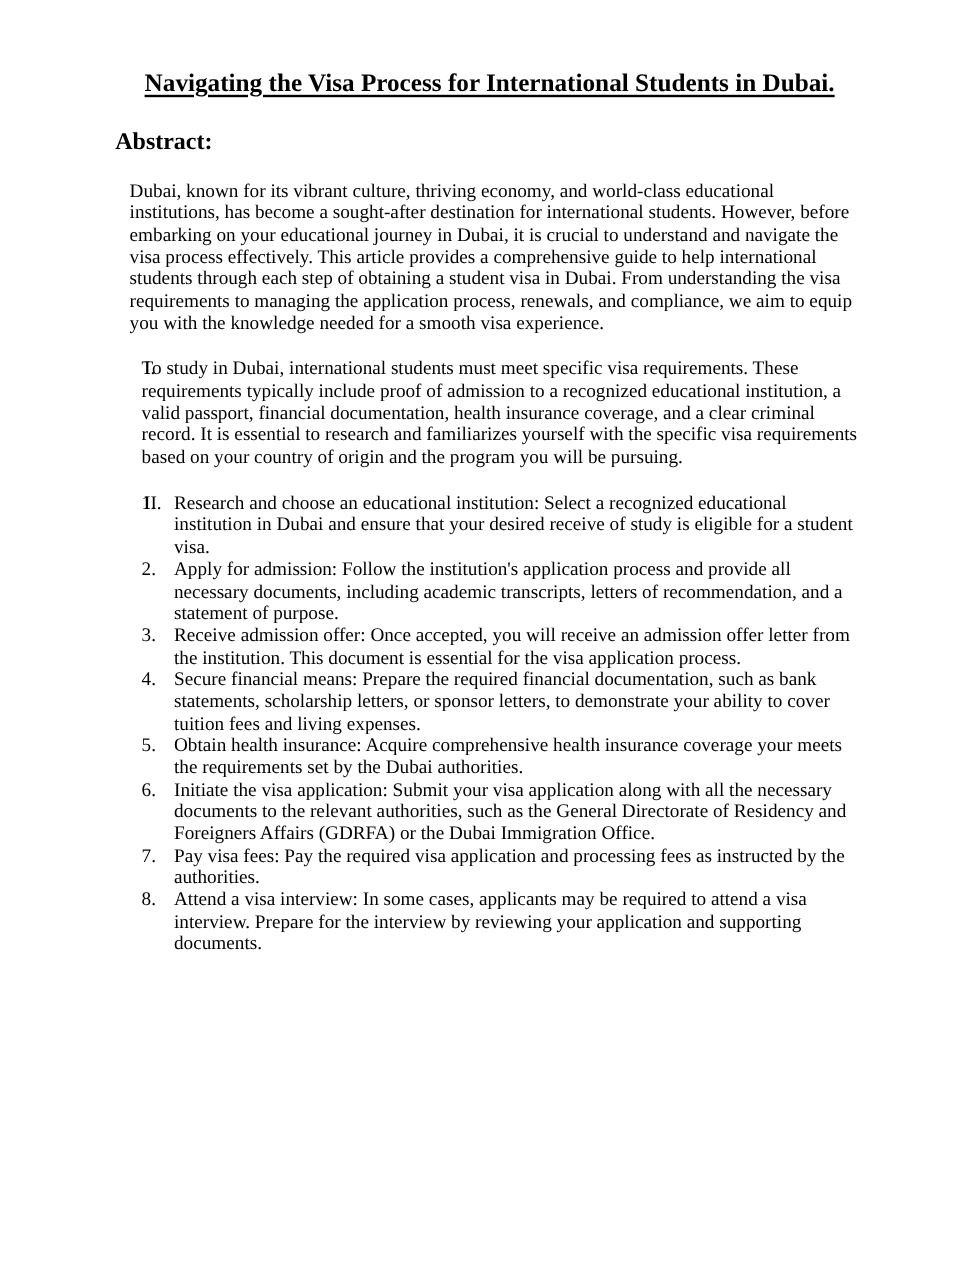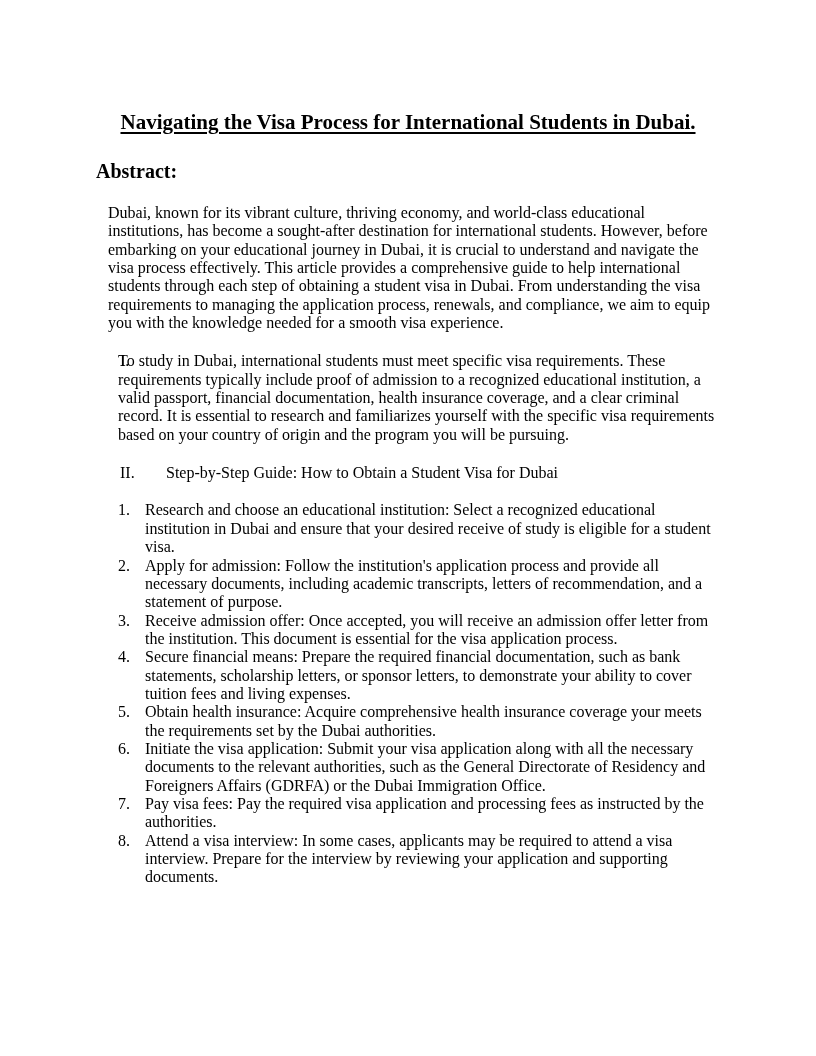--- a/index.html
+++ b/index.html
@@ -9,21 +9,21 @@
   }
   .page {
     position: relative;
     width: 816px;
     height: 1056px;
     margin: 0 auto;
     background: #ffffff;
     color: #000000;
     font-family: "Liberation Serif", "DejaVu Serif", serif;
     box-sizing: border-box;
-    padding: 107px 96px 0 96px;
+    padding: 54px 96px 0 96px;
     overflow: hidden;
   }
   .doc-title {
     margin: 0;
     font-size: 21px;
     line-height: 30px;
     font-weight: bold;
     text-align: center;
     text-decoration: underline;
     text-decoration-thickness: 2px;
@@ -84,21 +84,20 @@
   <p class="body-text">Dubai, known for its vibrant culture, thriving economy, and world-class educational institutions, has become a sought-after destination for international students. However, before embarking on your educational journey in Dubai, it is crucial to understand and navigate the visa process effectively. This article provides a comprehensive guide to help international students through each step of obtaining a student visa in Dubai. From understanding the visa requirements to managing the application process, renewals, and compliance, we aim to equip you with the knowledge needed for a smooth visa experience.</p>
 
   <div class="roman-row">
     <span class="roman-num">I.</span>
   </div>
 
   <p class="body-text section-para">To study in Dubai, international students must meet specific visa requirements. These requirements typically include proof of admission to a recognized educational institution, a valid passport, financial documentation, health insurance coverage, and a clear criminal record. It is essential to research and familiarizes yourself with the specific visa requirements based on your country of origin and the program you will be pursuing.</p>
 
   <div class="roman-row">
     <span class="roman-num">II.</span>
-    <span>Step-by-Step Guide: How to Obtain a Student Visa for Dubai</span>
   </div>
 
   <div class="steps">
     <div class="step">
       <span class="step-num">1.</span>
       <span>Research and choose an educational institution: Select a recognized educational institution in Dubai and ensure that your desired receive of study is eligible for a student visa.</span>
     </div>
     <div class="step">
       <span class="step-num">2.</span>
       <span>Apply for admission: Follow the institution's application process and provide all necessary documents, including academic transcripts, letters of recommendation, and a statement of purpose.</span>

